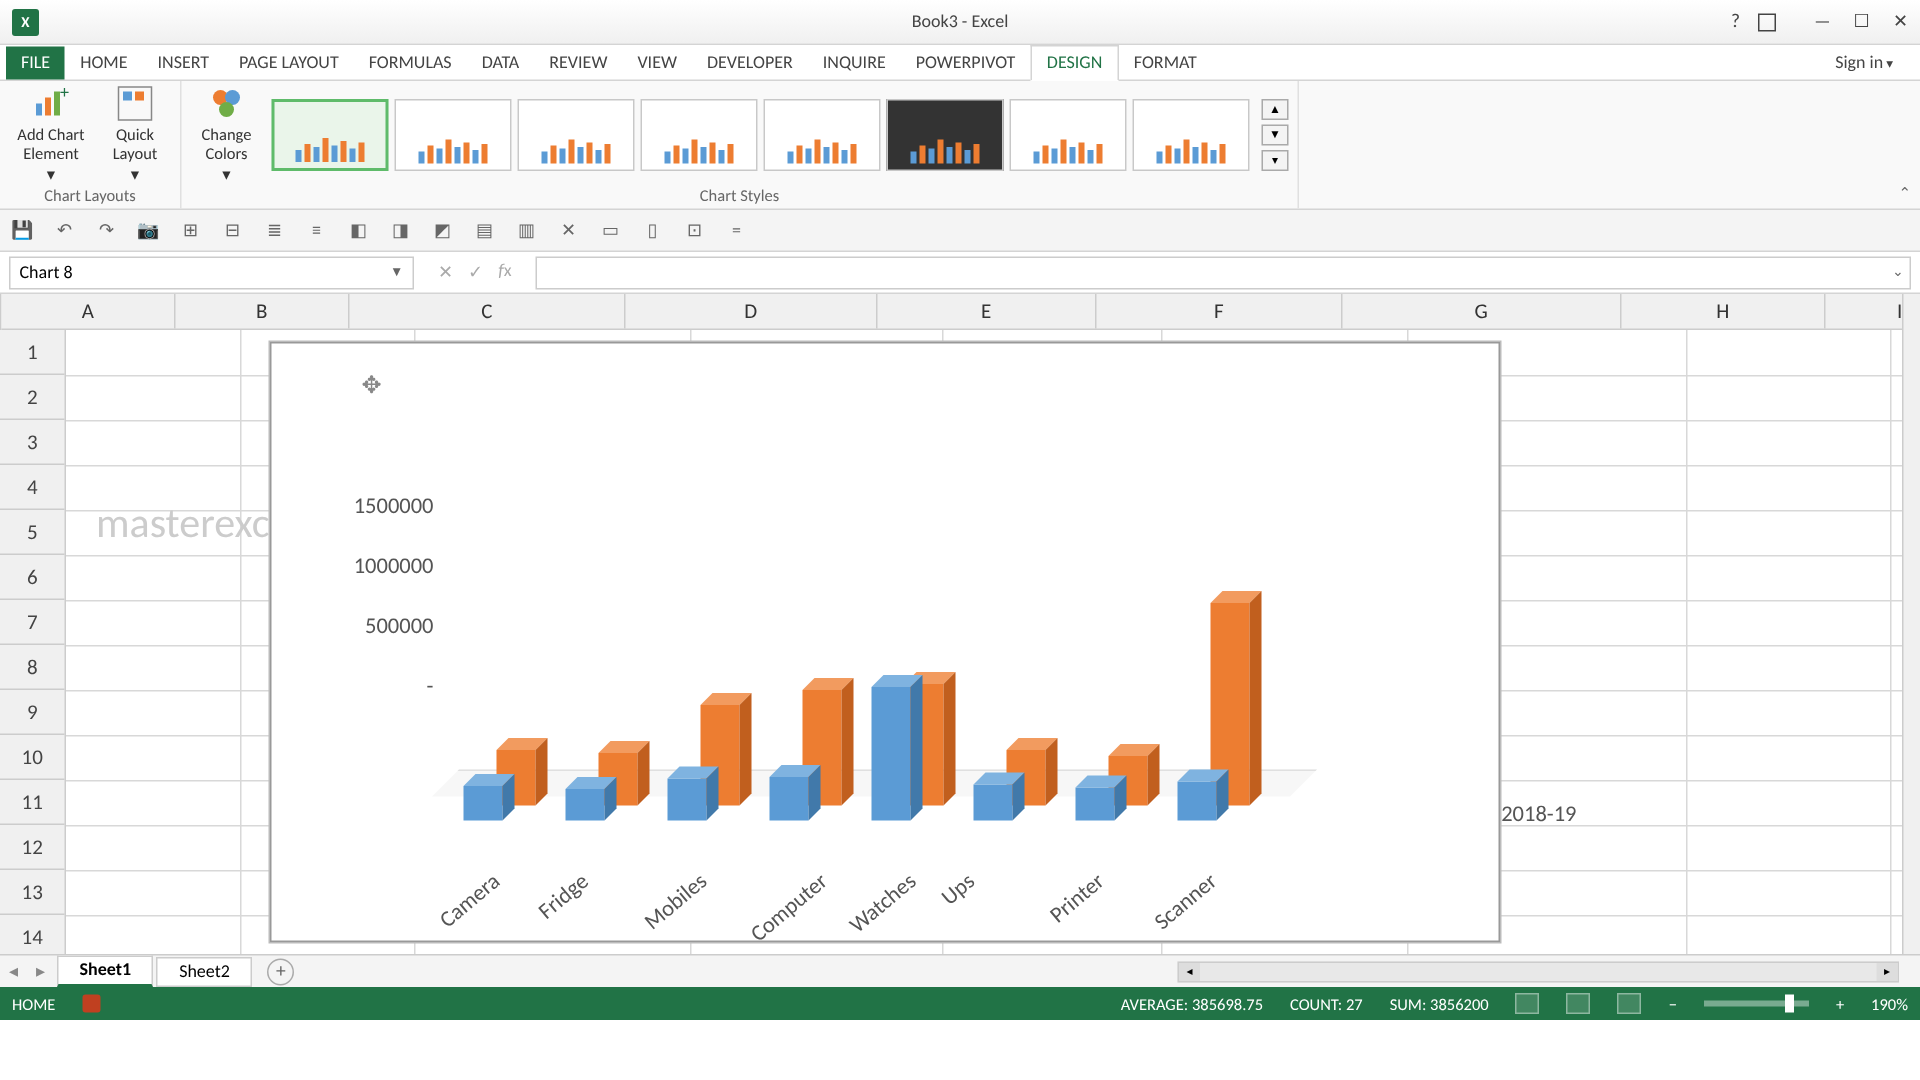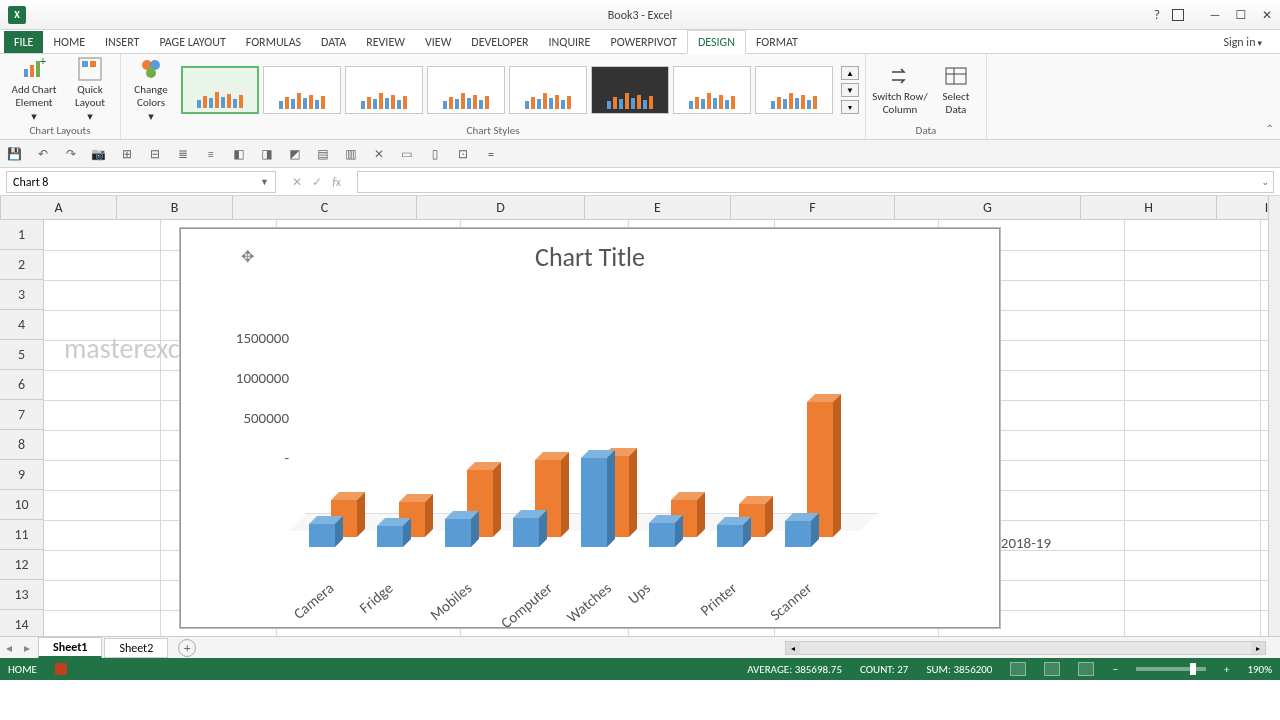--- a/index.html
+++ b/index.html
@@ -261,43 +261,20 @@
         </div>
       <div class="style-scroll">
         <div>▲</div>
         <div>▼</div>
         <div>▾</div>
       </div>
     </div>
     <div class="group-label">Chart Styles</div>
   </div>
 
-  <div class="ribbon-group">
-    <div class="group-body">
-      <div class="big-btn">
-        <div class="ic">
-            <svg width="24" height="24">
-              <path d="M4 8 h12 l-3 -3 M4 16 h12 l-3 3" stroke="#444" fill="none" stroke-width="1.5"></path>
-            </svg>
-          </div>
-        <span>Switch Row/ Column</span>
-      </div>
-      <div class="big-btn narrow">
-        <div class="ic">
-            <svg width="24" height="24">
-              <rect x="2" y="4" width="20" height="16" fill="none" stroke="#444"></rect>
-              <line x1="2" y1="10" x2="22" y2="10" stroke="#444"></line>
-              <line x1="10" y1="4" x2="10" y2="20" stroke="#444"></line>
-            </svg>
-          </div>
-        <span>Select Data</span>
-      </div>
-    </div>
-    <div class="group-label">Data</div>
-  </div>
 
 
 
   <div class="collapse-btn">⌃</div>
 </div>
 
 <div class="quickbar">
   <span class="qb">💾</span>
   <span class="qb">↶</span>
   <span class="qb">↷</span>
@@ -387,21 +364,20 @@
       <div class="gridline-h" style="top: 360px;"></div>
       <div class="gridline-h" style="top: 390px;"></div>
       <div class="gridline-h" style="top: 420px;"></div>
     </div>
   <div class="scrollbar-v"></div>
 
   <div class="watermark">masterexcelaz@gmail.com</div>
 
   <div class="chart-obj">
     <span class="move-handle">✥</span>
-    <div class="chart-title">Chart Title</div>
     <div class="plot">
       <div class="axis-label" style="left:0; top:20px; width:80px;">1500000</div>
       <div class="axis-label" style="left:0; top:60px; width:80px;">1000000</div>
       <div class="axis-label" style="left:0; top:100px; width:80px;">500000</div>
       <div class="axis-label" style="left:0; top:140px; width:80px;">-</div>
       <div class="floor"></div>
       <div class="bars-area" id="bars-area">
           <div class="bar-pair" style="left: 0px;">
             <div class="bar3d orange" style="left: 22px; bottom: 10px;">
               <div class="front" style="height:37.333333333333336px"></div>

